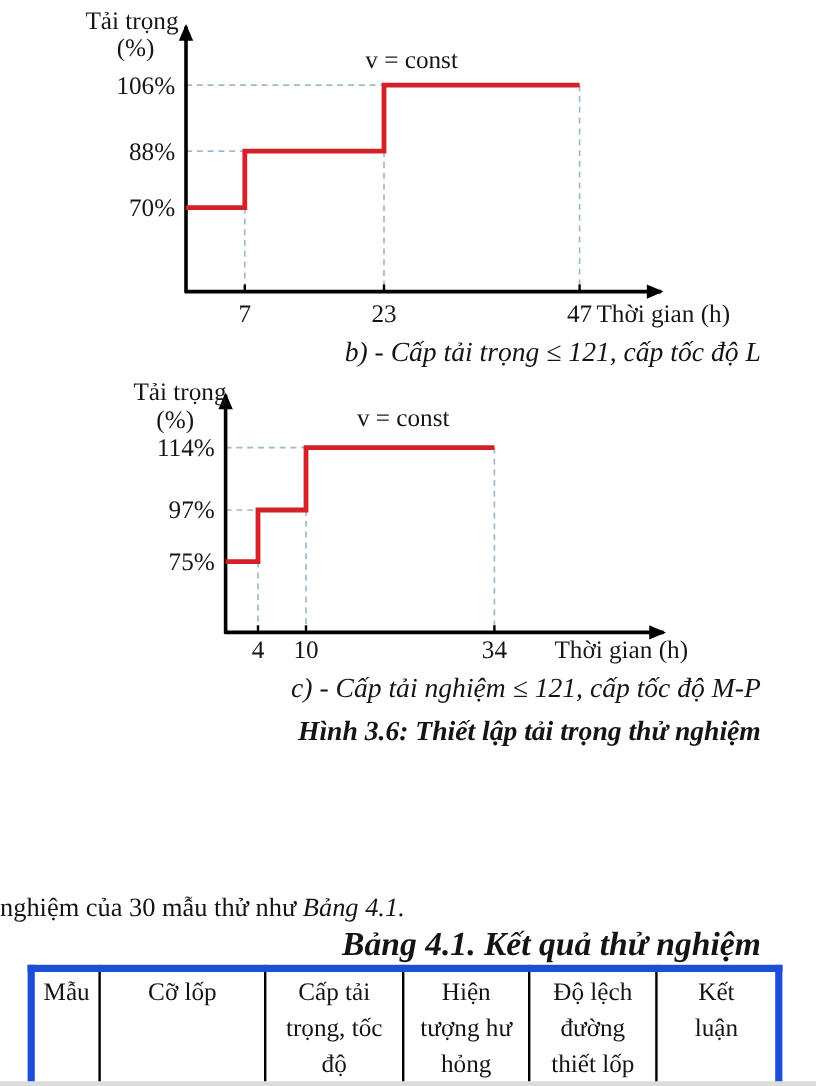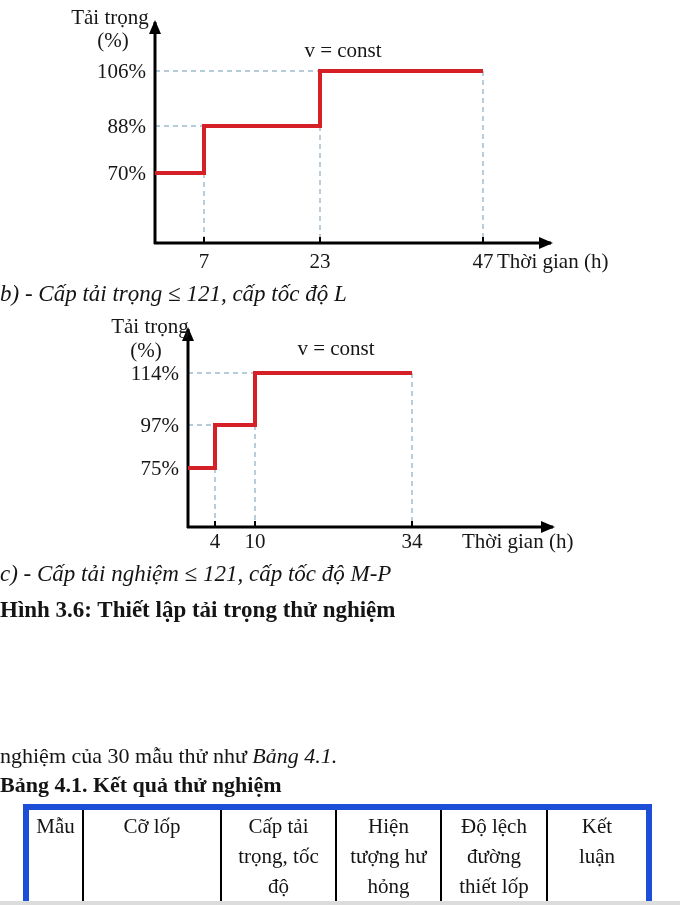--- a/index.html
+++ b/index.html
@@ -1,21 +1,21 @@
 <!DOCTYPE html>
 <html><head>
 <meta charset="utf-8">
 <style>
   html,body{margin:0;padding:0;background:#ffffff;}
   .page{position:relative;width:680px;height:905px;background:#ffffff;overflow:hidden;
         font-family:"Liberation Serif",serif;color:#141414;}
   .abs{position:absolute;}
-  .centered{left:0;width:616px;text-align:left;}
+  .centered{left:18px;width:616px;text-align:right;}
   .caption-italic{font-style:italic;font-size:23px;}
-  .caption-bold-italic{font-weight:bold;font-size:23px;}
+  .caption-bold-italic{font-style:italic;font-weight:bold;font-size:23px;}
   .section-heading{font-weight:bold;font-size:23px;letter-spacing:0.5px;}
   .body-text{font-size:22px;}
   #par-line1{left:25px;right:4px;text-align:justify;text-align-last:justify;}
   #par-line2{left:0px;}
   .ref-italic{font-style:italic;margin-top:20px;}
   svg text{font-family:"Liberation Serif",serif;font-size:21px;fill:#161616;}
   .axis{stroke:#000;stroke-width:3;}
   .tick{stroke:#000;stroke-width:2;}
   table.results{border-collapse:collapse;table-layout:fixed;border:6px solid #1d4ed8;}
   table.results th{border:2px solid #000;font-weight:normal;font-size:21px;line-height:30px;
@@ -84,21 +84,21 @@
   <div class="abs centered caption-italic" style="top:561px">c) - Cấp tải nghiệm ≤ 121, cấp tốc độ M-P</div>
 
   <div class="abs centered caption-bold-italic" style="top:597px">Hình 3.6: Thiết lập tải trọng thử nghiệm</div>
 
 
 
   <div id="par-line2" class="abs body-text" style="top:743px">
     <span>nghiệm của 30 mẫu thử như </span><span class="ref-italic">Bảng 4.1.</span>
   </div>
 
-  <div class="abs centered caption-bold-italic" style="top:772px;font-size:22px">Bảng 4.1. Kết quả thử nghiệm</div>
+  <div class="abs centered caption-bold-italic" style="top:772px;font-size:28px">Bảng 4.1. Kết quả thử nghiệm</div>
 
   <table class="results abs" style="left:23px;top:804px">
     <colgroup>
       <col style="width:57px">
         <col style="width:138px">
         <col style="width:115px">
       <col style="width:105px">
         <col style="width:106px">
         <col style="width:102px">
     </colgroup>

